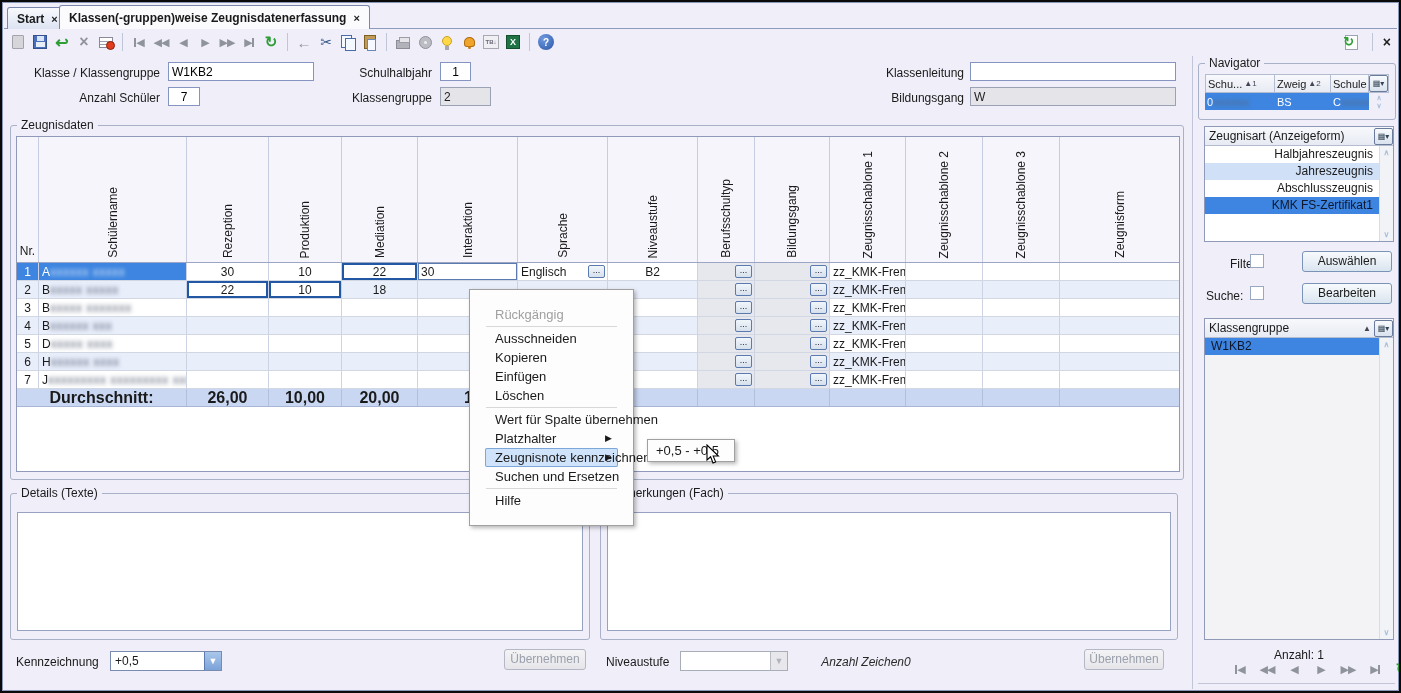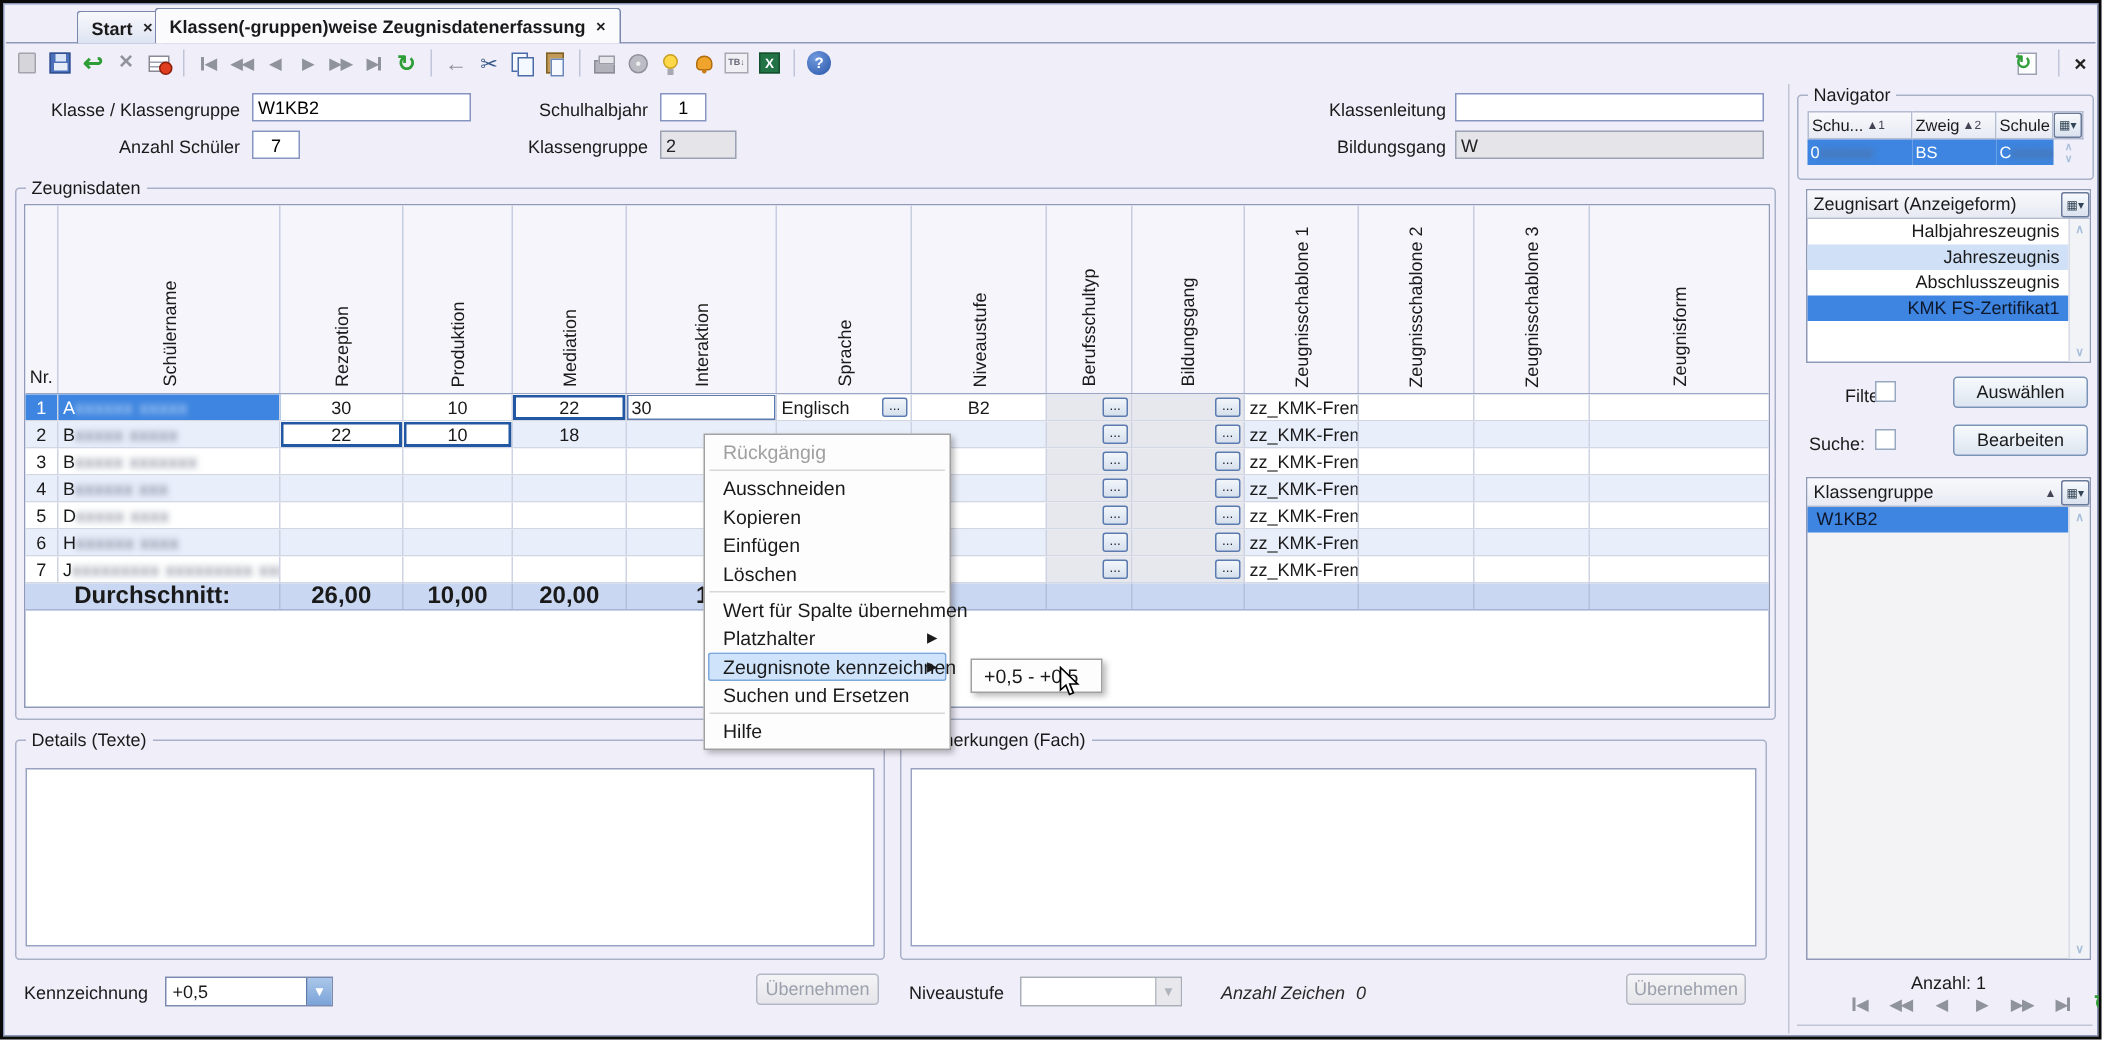--- a/index.html
+++ b/index.html
@@ -4,21 +4,21 @@
 <style>
   * { box-sizing: border-box; margin:0; padding:0; }
   html,body { width:1401px; height:693px; }
   body { font-family:"Liberation Sans", sans-serif; font-size:12px; color:#1a1a1a; }
   .win { position:absolute; inset:0; width:1401px; height:693px; background:#f0eef9;
          border:2px solid #0a0a0a; box-shadow: inset 0 0 0 1px #8a96b8; overflow:hidden; }
 
   
   .tabline { position:absolute; left:2px; right:2px; top:26px; height:1px; background:#8d99bd; }
   .tab { position:absolute; display:flex; align-items:center; gap:7px; padding:0 9px;
-         border:1px solid #7a87ad; border-bottom:none; border-radius:3px 3px 0 0; font-size:12px; cursor:default;margin-left:44px;}
+         border:1px solid #7a87ad; border-bottom:none; border-radius:3px 3px 0 0; font-size:12px; cursor:default;}
   .tab.inactive { left:5px; top:5px; height:22px; background:linear-gradient(#f8f9fc,#dde3f2); font-weight:bold;}
   .tab.active { left:57px; top:3px; height:24px; background:#fbfbfe; font-weight:bold; z-index:3;}
   .tabx { font-size:11px; font-weight:bold; color:#222; }
 
   
   .toolbar { position:absolute; left:6px; top:28px; height:24px; display:flex; align-items:center; gap:2px; }
   .tbi { width:20px; height:20px; display:inline-flex; align-items:center; justify-content:center; position:relative; }
   .tsep { width:1px; height:18px; background:#bfc6da; margin:0 4px; }
   .gray { color:#90939c; }
   .green { color:#2f9e37; font-weight:bold; }
@@ -89,21 +89,21 @@
   .init { flex:none; }
   .redact { filter:blur(2px); letter-spacing:.5px; color:#5a6478; }
   .selbg .redact { color:#d8e6fa; }
   .namecell { justify-content:flex-start; padding-left:3px; }
   .arow { height:18px; background:#c9d7f2; border-bottom:1px solid #a8b6d6; font-weight:bold; }
   .acell { border-right:1px solid #b2c0dc; display:flex; align-items:center; justify-content:center; font-size:16px;}
   .avg-int { justify-content:flex-start; padding-left:46px; }
 
   
   .cmenu { position:absolute; left:467px; top:287px; width:165px; background:#fdfdfd; border:1px solid #a0a0a0;
-           box-shadow:2px 2px 4px rgba(0,0,0,.28); padding:2px; z-index:20; }
+           box-shadow:2px 2px 4px rgba(0,0,0,.28); padding:15px; z-index:20; }
   .mi { height:19px; line-height:19px; padding-left:10px; font-size:13px; position:relative; white-space:nowrap;}
   .mi.dis { color:#a0a0a0; }
   .mi .arr { position:absolute; right:6px; font-size:9px; top:0; }
   .mi.hl { background:#cfe3fb; box-shadow: inset 0 0 0 1px #7da7d8; border-radius:2px; }
   .msep { height:1px; background:#d8d8d8; margin:2px 1px; }
   .smenu { position:absolute; left:645px; top:437px; width:88px; height:23px; line-height:21px; background:#fdfdfd;
            border:1px solid #a0a0a0; box-shadow:2px 2px 4px rgba(0,0,0,.28); padding-left:8px; font-size:13px; z-index:21;}
   .cursor { position:absolute; left:704px; top:442px; z-index:22; }
 
   
@@ -481,21 +481,21 @@
   <div class="combo" style="left:108px; top:649px; width:112px;">
     <span class="cval">+0,5</span>
     <span class="carr">▼</span>
   </div>
   <div class="btn dis" style="left:502px; top:647px; width:82px;">Übernehmen</div>
   <div class="flabel" style="left:604px; top:651px; width:70px; text-align:left;">Niveaustufe</div>
   <div class="combo dis" style="left:678px; top:649px; width:108px;">
     <span class="cval"></span>
     <span class="carr">▼</span>
   </div>
-  <div class="flabel ital" style="left:812px; top:651px; width:90px; text-align:left;">Anzahl Zeichen</div>
+  <div class="flabel ital" style="left:812px; top:651px; width:90px; text-align:right;">Anzahl Zeichen</div>
   <div class="flabel ital" style="left:902px; top:651px; width:20px; text-align:left;">0</div>
   <div class="btn dis" style="left:1082px; top:647px; width:80px;">Übernehmen</div>
 
   <div class="vline"></div>
 
   <fieldset style="left:1196px; top:54px; width:198px; height:64px;">
     <legend>Navigator</legend>
   </fieldset>
   <div class="ntable" style="left:1203px; top:72px; width:184px;">
     <div class="nh" style="width:70px;">

